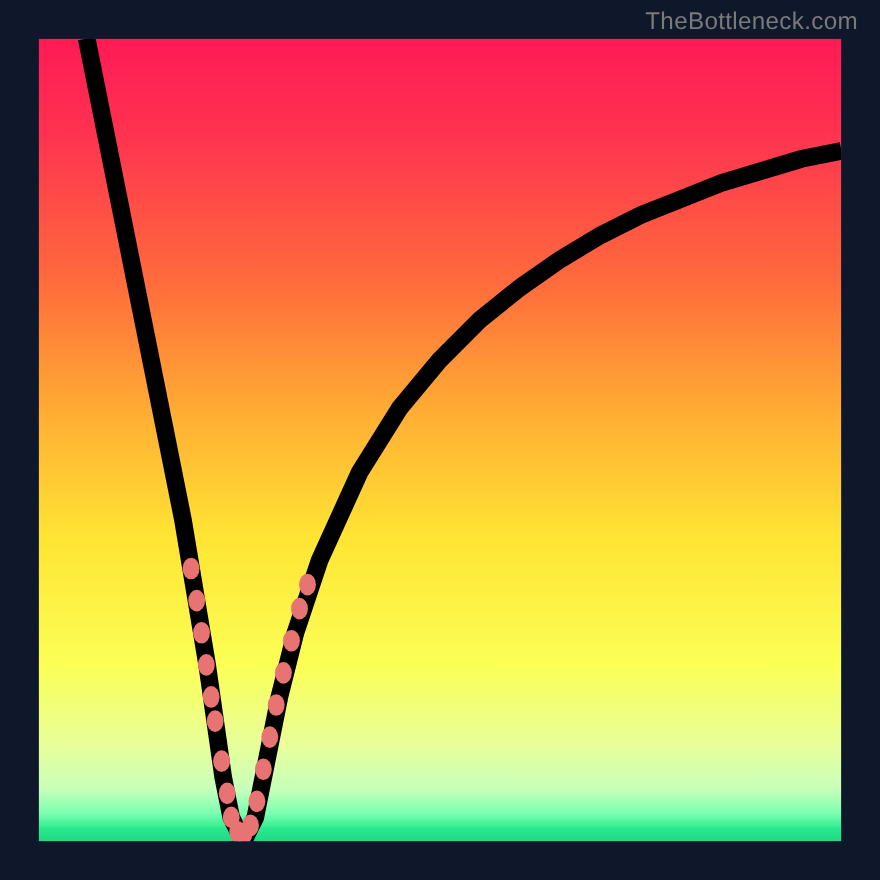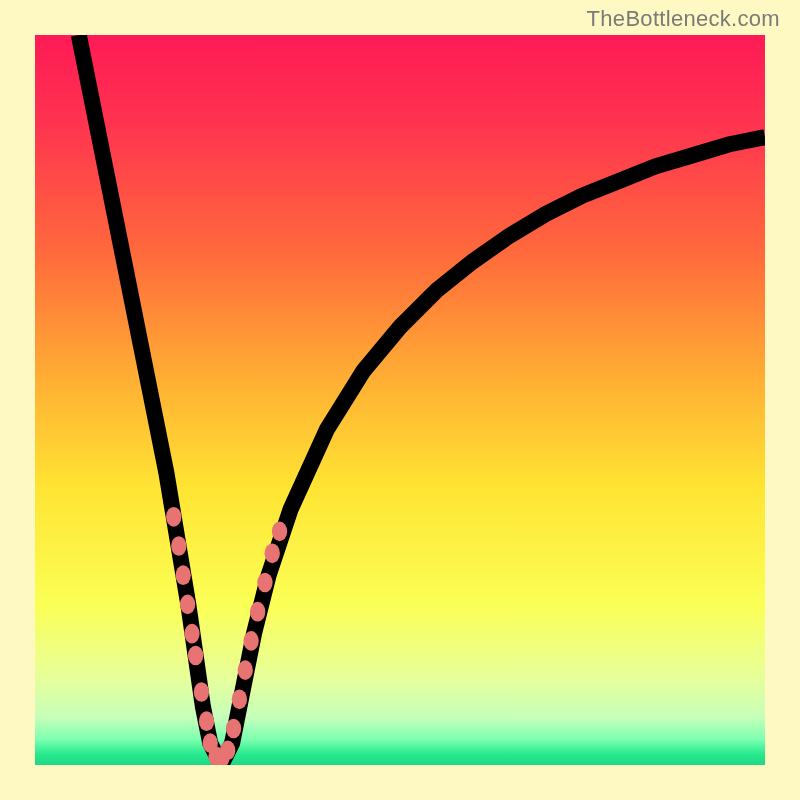--- a/index.html
+++ b/index.html
@@ -10,21 +10,21 @@
     overflow: hidden;
     background: #000;
     font-family: Arial, Helvetica, sans-serif;
   }
   .frame {
     position: absolute;
     top: 0;
     left: 0;
     width: 800px;
     height: 800px;
-    background: #fef9c3;
+    background: #0f172a;
   }
   .plot-area {
     position: absolute;
     top: 35px;
     left: 35px;
     width: 730px;
     height: 730px;
     overflow: hidden;
   }
   .gradient {

